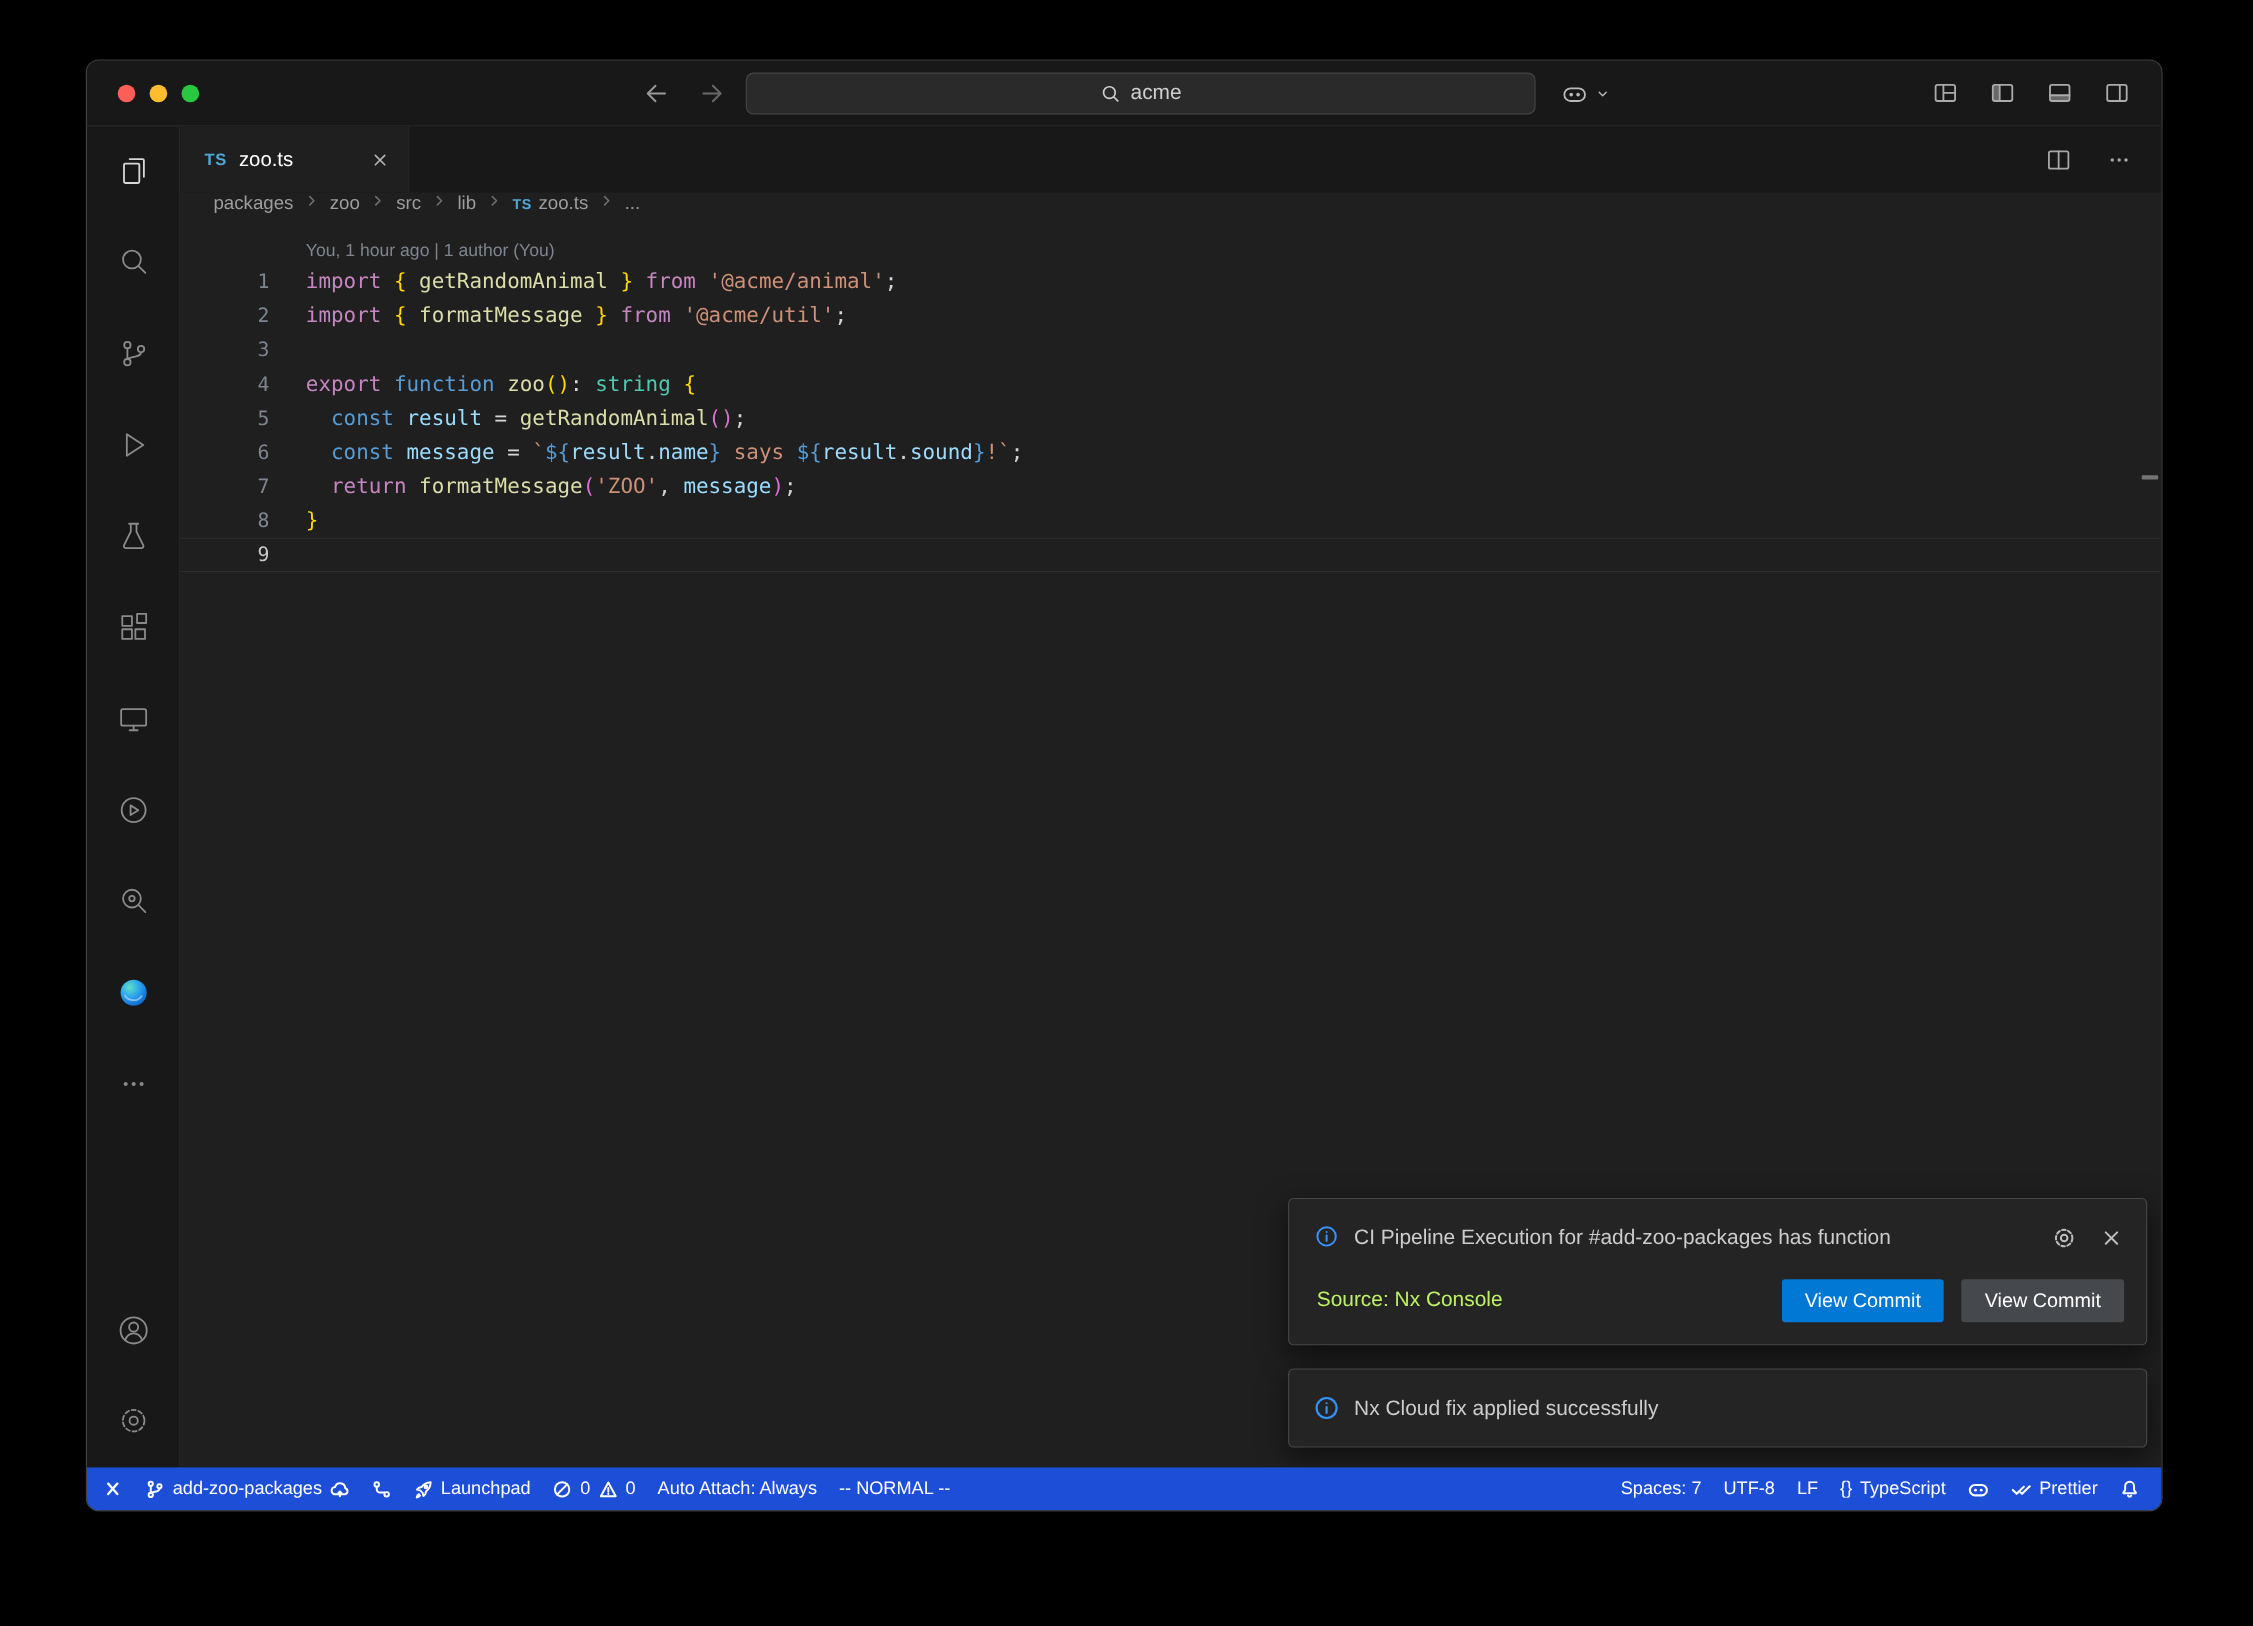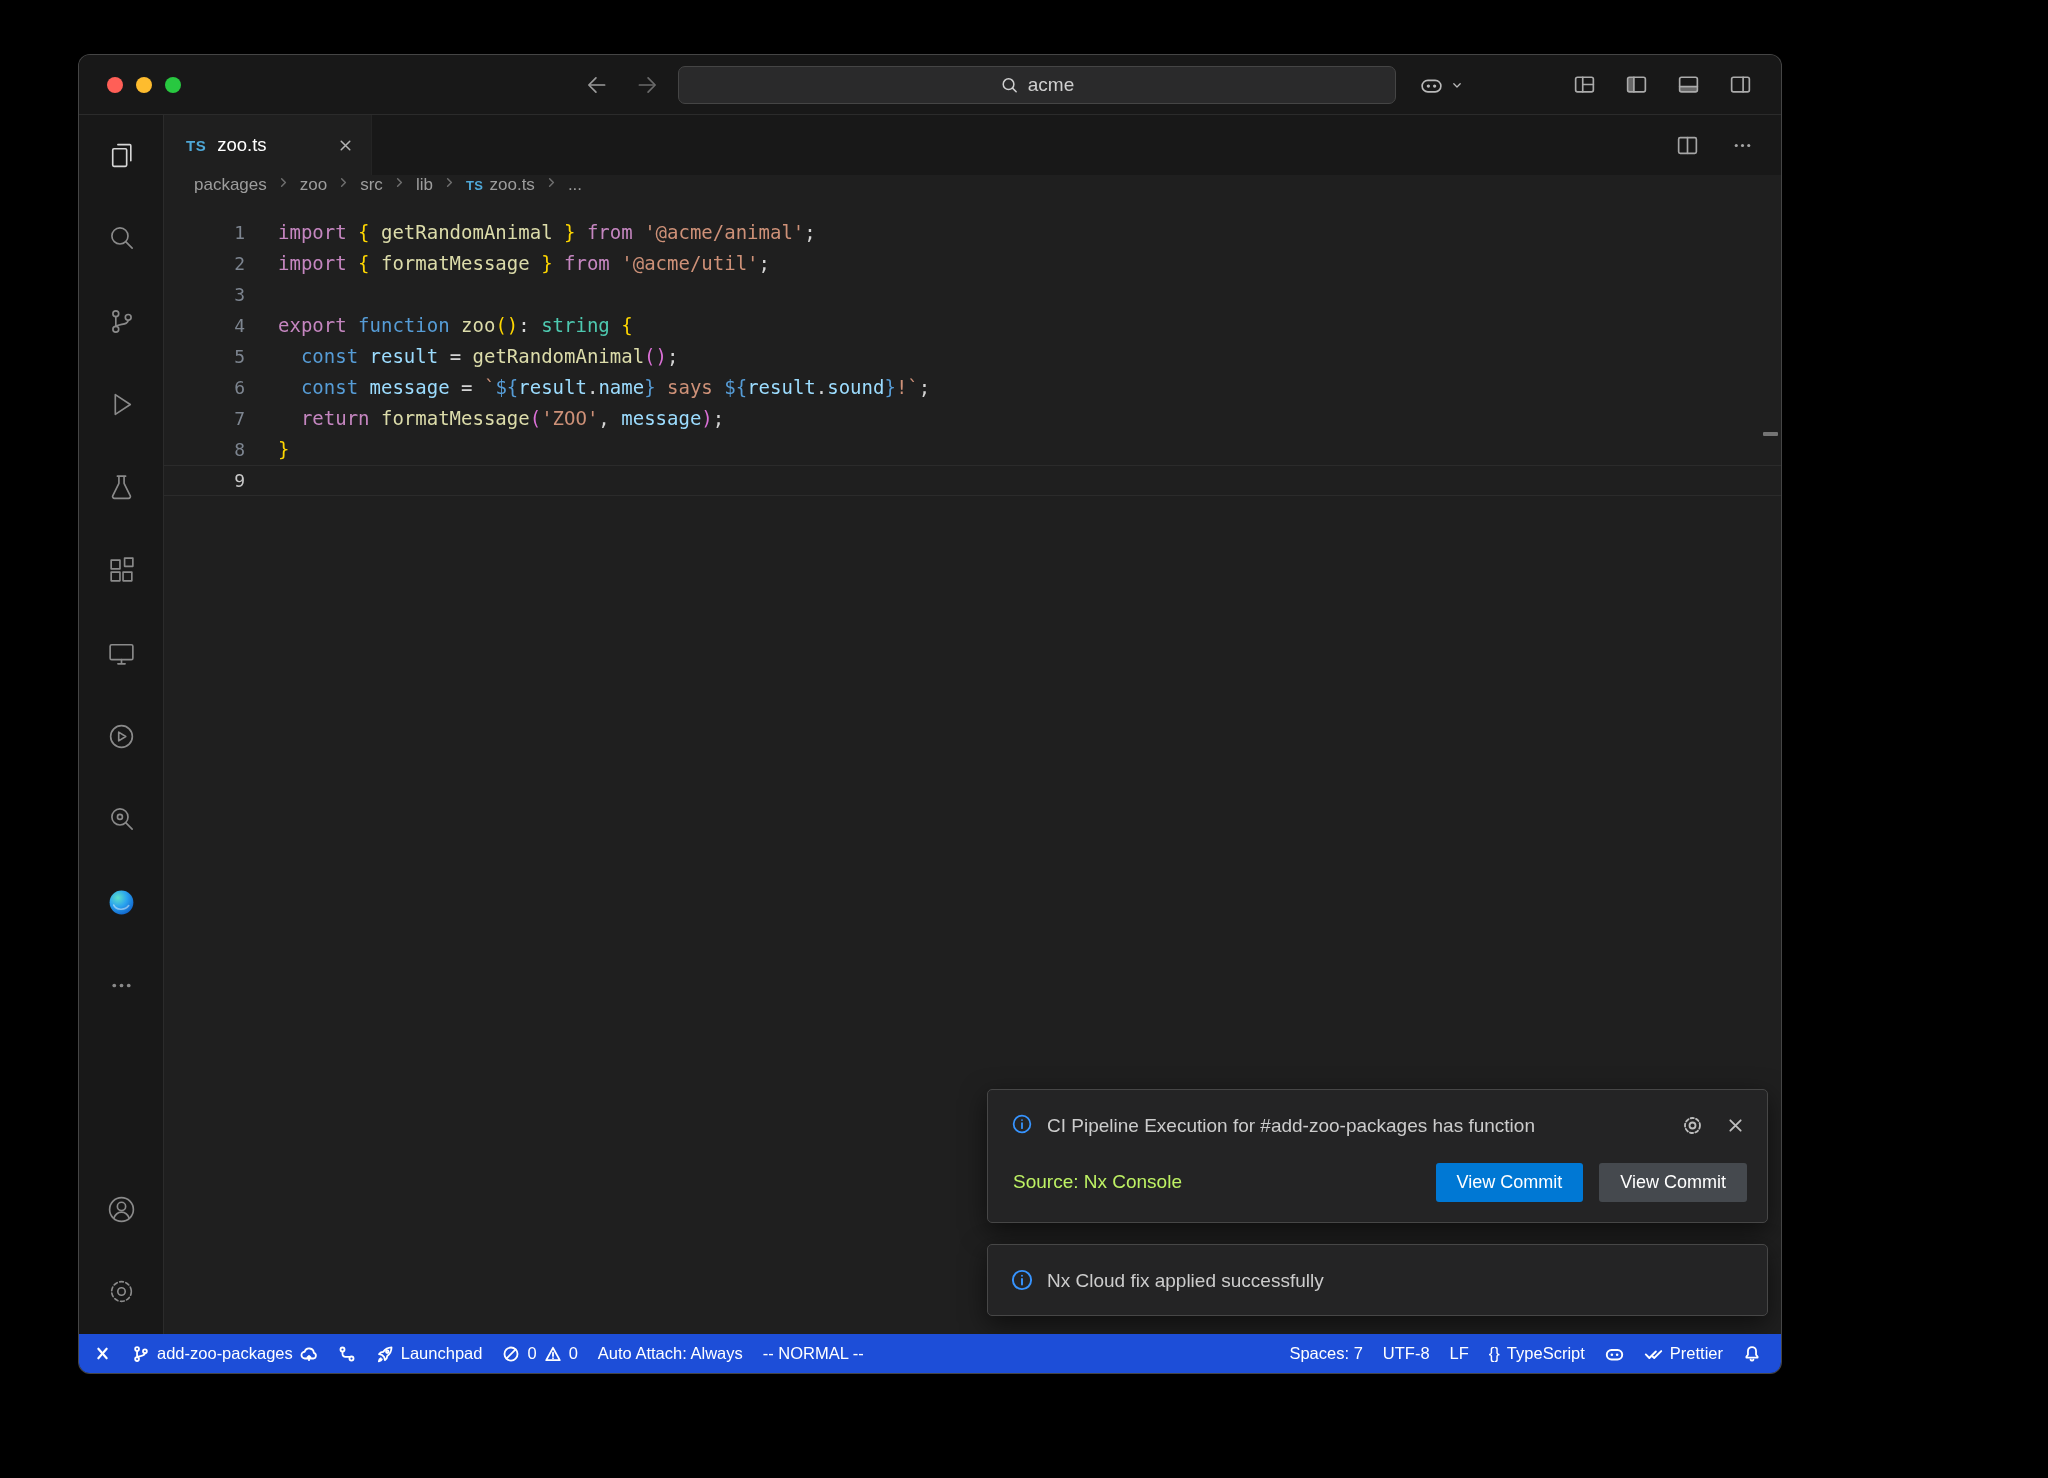--- a/index.html
+++ b/index.html
@@ -2,21 +2,21 @@
 <html><head>
 <meta charset="utf-8">
 <style>
   * { margin:0; padding:0; box-sizing:border-box; }
   html,body { background:#000; }
   body {
     width:2048px; height:1478px; overflow:hidden; position:relative;
     font-family:"Liberation Sans", sans-serif; color:#cccccc;
   }
   .window {
-    position:absolute; left:78px; top:54px; width:1704px; height:1320px;
+    position:absolute; left:78px; top:54px; width:1888px; height:1320px;
     background:#1f1f1f; border-radius:12px; overflow:hidden;
     border:1px solid rgba(140,140,140,.35);
     box-shadow:0 30px 90px rgba(0,0,0,.65);
     display:flex; flex-direction:column;
   }
   
   .titlebar {
     height:60px; background:#181818; border-bottom:1px solid #2b2b2b;
     position:relative; display:flex; align-items:center; flex:none;
   }
@@ -335,20 +335,21 @@
             <svg class="icon" width="15" height="15" viewBox="0 0 16 16">
               <path d="M6 4l4 4-4 4"></path>
             </svg>
           </span>
         <span class="crumb">
             <span>...</span>
           </span>
       </div>
 
       <div class="editor">
+        <div class="blame-row">You, 1 hour ago | 1 author (You)</div>
         <div>
             <div class="code-row">
               <div class="gutter">1</div>
               <div class="code-text"><span style="color: rgb(197, 134, 192);">import</span><span style="color: rgb(212, 212, 212);"> </span><span style="color: rgb(255, 215, 0);">{ </span><span style="color: rgb(220, 220, 170);">getRandomAnimal</span><span style="color: rgb(255, 215, 0);"> }</span><span style="color: rgb(212, 212, 212);"> </span><span style="color: rgb(197, 134, 192);">from</span><span style="color: rgb(212, 212, 212);"> </span><span style="color: rgb(206, 145, 120);">'@acme/animal'</span><span style="color: rgb(212, 212, 212);">;</span></div>
             </div>
             <div class="code-row">
               <div class="gutter">2</div>
               <div class="code-text"><span style="color: rgb(197, 134, 192);">import</span><span style="color: rgb(212, 212, 212);"> </span><span style="color: rgb(255, 215, 0);">{ </span><span style="color: rgb(220, 220, 170);">formatMessage</span><span style="color: rgb(255, 215, 0);"> }</span><span style="color: rgb(212, 212, 212);"> </span><span style="color: rgb(197, 134, 192);">from</span><span style="color: rgb(212, 212, 212);"> </span><span style="color: rgb(206, 145, 120);">'@acme/util'</span><span style="color: rgb(212, 212, 212);">;</span></div>
             </div>
             <div class="code-row">

